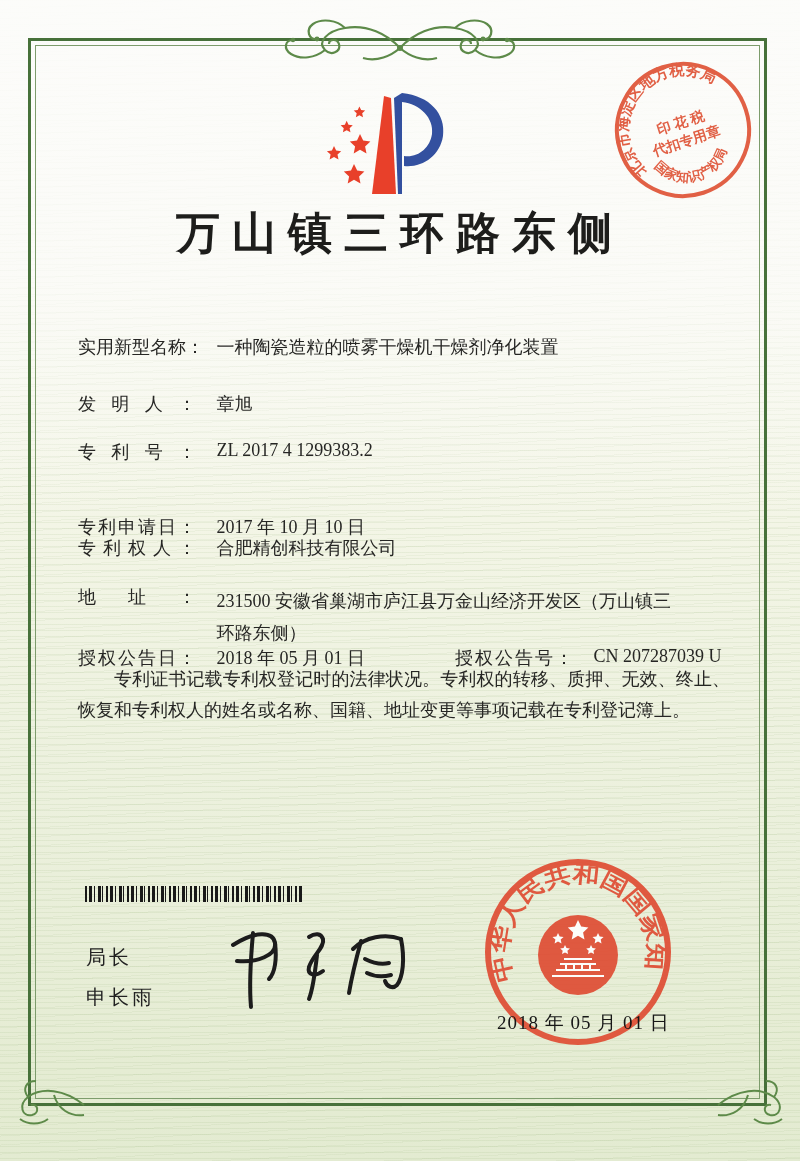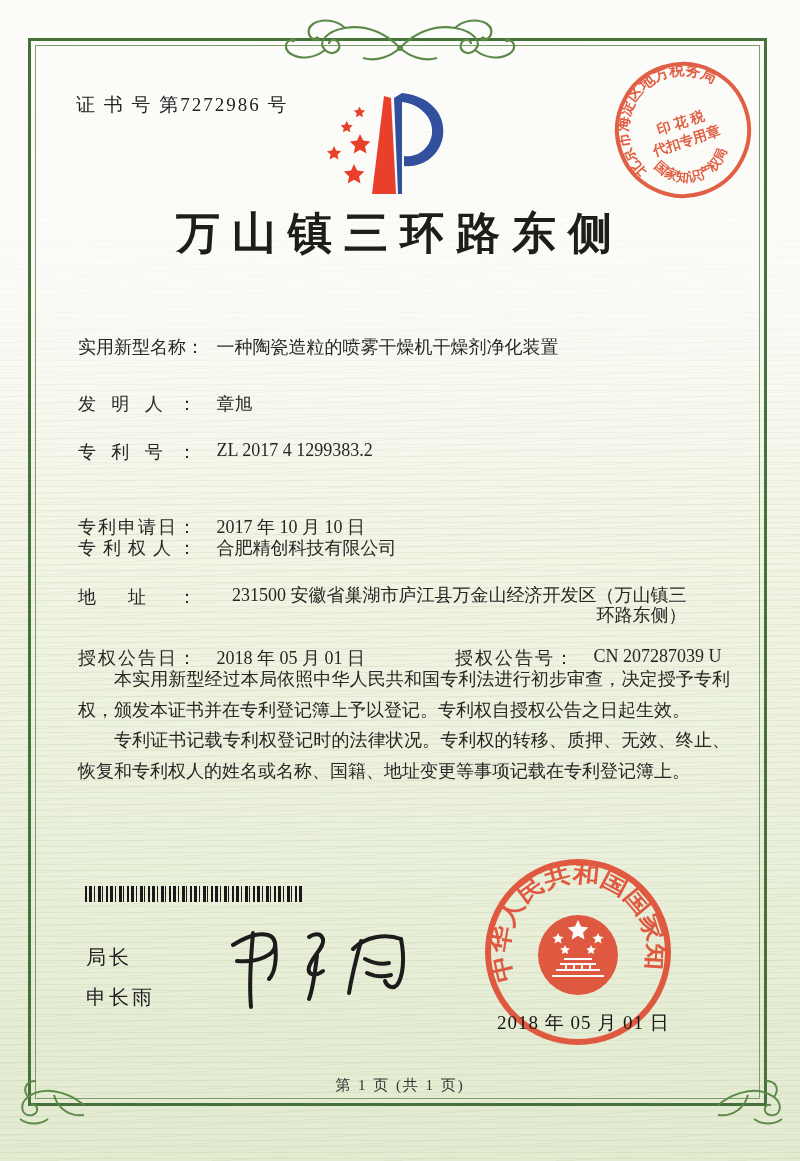--- a/index.html
+++ b/index.html
@@ -13,22 +13,22 @@
   .topwhite{position:absolute;left:0;top:0;right:0;height:520px;pointer-events:none;
     background:linear-gradient(180deg, rgba(252,252,250,0.95) 0%, rgba(252,252,250,0.75) 55%, rgba(252,252,250,0) 100%);}
   .frame-outer{position:absolute;left:28px;top:38px;right:33px;bottom:55px;border:3px solid #47713a;}
   .frame-inner{position:absolute;left:35px;top:45px;right:40px;bottom:62px;border:1px solid #7d9c6c;}
   .cert-no{position:absolute;left:76px;top:92px;font-size:19px;letter-spacing:2px;color:#222;}
   .title{position:absolute;left:0;right:0;top:204px;text-align:center;font-size:44px;font-weight:bold;
     letter-spacing:12px;color:#1d1d1b;}
   .fields{position:absolute;left:78px;top:335px;width:660px;font-size:18px;color:#262624;}
   .frow{position:absolute;left:0;white-space:nowrap;}
   .flabel{display:inline-block;width:118px;text-align:justify;text-align-last:justify;vertical-align:top;}
-  .fval{margin-left:16px;display:inline-block;vertical-align:top;text-align:right;}
-  .fval-wrap{white-space:normal;width:470px;line-height:20px;}
+  .fval{margin-left:16px;display:inline-block;vertical-align:top;}
+  .fval-wrap{white-space:normal;width:470px;line-height:32px;}
   .r1{top:0;} .r2{top:57px;} .r3{top:105px;} .r4{top:152px;margin-top:28px;} .r5{top:201px;} .r6{top:250px;} .r7{top:311px;}
   .pair-right{position:absolute;left:377px;top:0;white-space:nowrap;}
   .paragraphs{position:absolute;left:78px;top:664px;width:652px;font-size:18px;line-height:30.5px;
     text-align:justify;color:#262624;}
   .paragraphs p{margin:0;text-indent:2em;}
   .barcode{position:absolute;left:85px;top:886px;width:218px;height:16px;
     background:repeating-linear-gradient(90deg,#191919 0 2px,transparent 2px 4px,#191919 4px 7px,transparent 7px 9px,
      #191919 9px 10px,transparent 10px 13px,#191919 13px 16px,transparent 16px 17px,#191919 17px 18px,transparent 18px 21px);}
   .director-title{position:absolute;left:86px;top:944px;font-size:20px;letter-spacing:3px;color:#222;}
   .director-name{position:absolute;left:86px;top:984px;font-size:20px;letter-spacing:3px;color:#222;}
@@ -82,21 +82,20 @@
   </svg>
   <svg class="orn-br" width="72" height="52" viewBox="0 0 72 52">
     <g fill="none" stroke="#5d8a49" stroke-width="2">
       <path d="M70,30 C50,14 28,12 14,22 C4,30 8,42 18,40 C26,38 24,28 17,30"></path>
       <path d="M14,22 C8,14 12,6 22,6"></path>
       <path d="M40,20 C44,34 56,42 70,40"></path>
       <path d="M6,44 C14,50 26,50 34,44"></path>
     </g>
   </svg>
 
-  <div class="cert-no">证 书 号 第7272986 号</div>
 
   <svg class="tax-stamp" width="150" height="150" viewBox="0 0 150 150">
     <g opacity="0.88">
       <circle cx="75" cy="75" r="66" fill="none" stroke="#dd4a2c" stroke-width="4"></circle>
       <path id="taxTop" d="M 30 106.5 A 55 55 0 1 1 120 106.5" fill="none"></path>
       <text font-size="15" fill="#dd4a2c" font-weight="bold">
         <textPath href="#taxTop" startOffset="4">北京市海淀区地方税务局</textPath>
       </text>
       <text x="75" y="72" text-anchor="middle" font-size="14" fill="#dd4a2c" font-weight="bold">印 花 税</text>
       <text x="75" y="91" text-anchor="middle" font-size="14" fill="#dd4a2c" font-weight="bold">代扣专用章</text>
@@ -153,21 +152,20 @@
       <span class="flabel">授权公告日：</span>
       <span class="fval">2018 年 05 月 01 日</span>
       <span class="pair-right">
         <span class="flabel">授权公告号：</span>
         <span class="fval">CN 207287039 U</span>
       </span>
     </div>
   </div>
 
   <div class="paragraphs">
-    <p>本实用新型经过本局依照中华人民共和国专利法进行初步审查，决定授予专利权，颁发本证书并在专利登记簿上予以登记。专利权自授权公告之日起生效。</p>
     <p>专利证书记载专利权登记时的法律状况。专利权的转移、质押、无效、终止、恢复和专利权人的姓名或名称、国籍、地址变更等事项记载在专利登记簿上。</p>
   </div>
 
   <div class="barcode"></div>
 
   <div class="director-title">局长</div>
   <div class="director-name">申长雨</div>
 
   <svg class="signature" width="215" height="105" viewBox="0 0 215 105">
     <g fill="none" stroke="#1c1c1c" stroke-width="4" stroke-linecap="round">
@@ -203,14 +201,13 @@
         <path d="M82,112 L118,112"></path>
         <path d="M86,107 L114,107"></path>
         <path d="M78,118 L122,118"></path>
         <path d="M88,112 L88,118 M96,112 L96,118 M104,112 L104,118 M112,112 L112,118"></path>
         <path d="M74,124 L126,124"></path>
       </g>
     </g>
   </svg>
   <div class="seal-date">2018 年 05 月 01 日</div>
 
-  <div class="footer">第 1 页 (共 1 页)</div>
 </div>
 
 </body></html>

